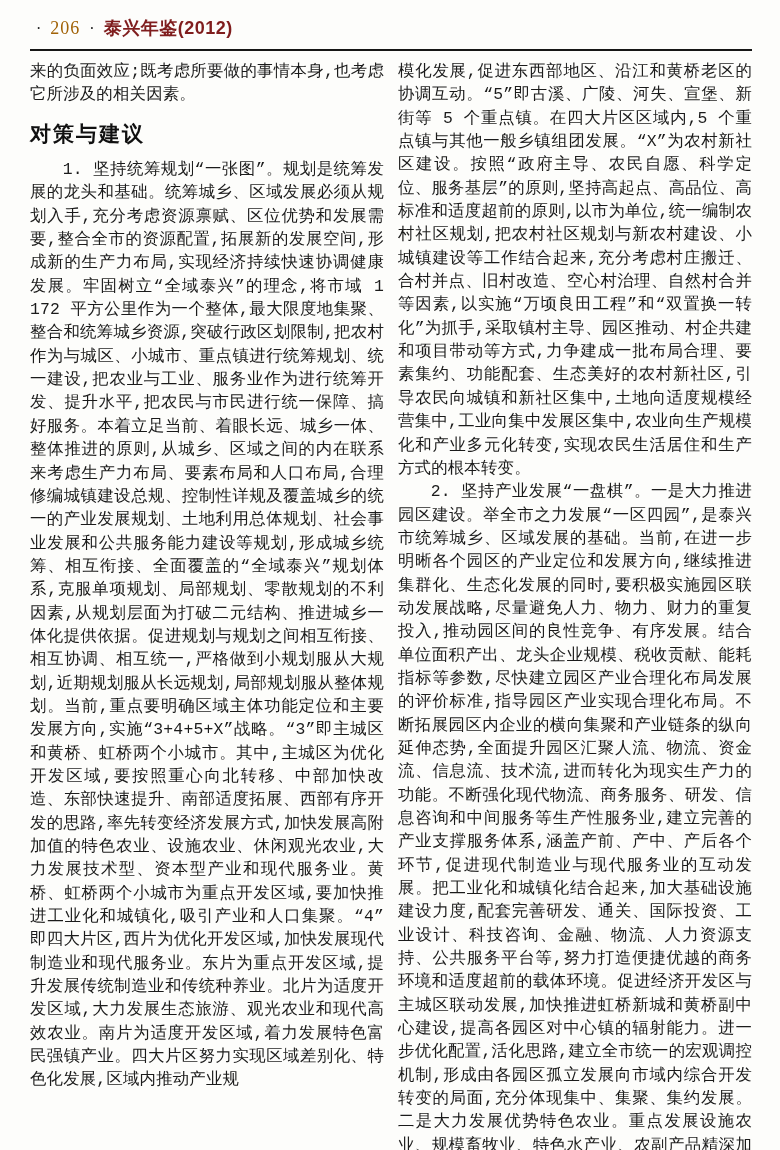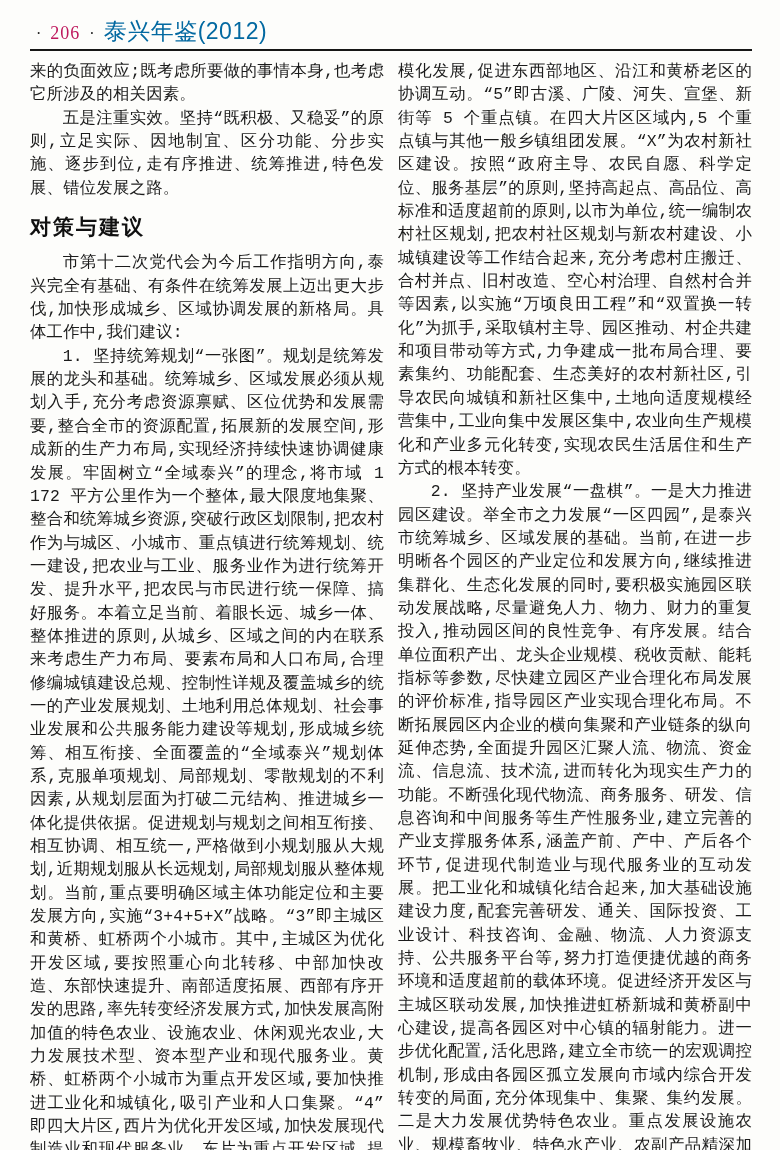--- a/index.html
+++ b/index.html
@@ -28,27 +28,27 @@
     font-size: 17px;
   }
   .hdr-dot {
     font-size: 16px;
     line-height: 1;
     color: #222;
   }
   .page-number {
     font-size: 18px;
     letter-spacing: 1px;
-    color: #be185d;
+    color: #a16207;
   }
   .book-title {
     font-family: "Liberation Sans", "DejaVu Sans", sans-serif;
-    font-weight: 400;
-    font-size: 23px;
-    color: #0369a1;
+    font-weight: 700;
+    font-size: 18px;
+    color: #7f1d1d;
     letter-spacing: 0.5px;
   }
   .header-rule {
     border: none;
     border-top: 2.5px solid #161616;
     margin: 5px 0 0 0;
   }
   
   .columns {
     display: flex;
@@ -87,23 +87,21 @@
     <span class="hdr-dot">·</span>
     <span class="book-title">泰兴年鉴(2012)</span>
   </header>
 
   <hr class="header-rule">
 
   <div class="columns">
 
     <div class="col">
       <p class="para">来的负面效应;既考虑所要做的事情本身,也考虑它所涉及的相关因素。</p>
-      <p class="para indent">五是注重实效。坚持“既积极、又稳妥”的原则,立足实际、因地制宜、区分功能、分步实施、逐步到位,走有序推进、统筹推进,特色发展、错位发展之路。</p>
       <h2 class="section-heading">对策与建议</h2>
-      <p class="para indent">市第十二次党代会为今后工作指明方向,泰兴完全有基础、有条件在统筹发展上迈出更大步伐,加快形成城乡、区域协调发展的新格局。具体工作中,我们建议:</p>
       <p class="para indent">1. 坚持统筹规划“一张图”。规划是统筹发展的龙头和基础。统筹城乡、区域发展必须从规划入手,充分考虑资源禀赋、区位优势和发展需要,整合全市的资源配置,拓展新的发展空间,形成新的生产力布局,实现经济持续快速协调健康发展。牢固树立“全域泰兴”的理念,将市域 1 172 平方公里作为一个整体,最大限度地集聚、整合和统筹城乡资源,突破行政区划限制,把农村作为与城区、小城市、重点镇进行统筹规划、统一建设,把农业与工业、服务业作为进行统筹开发、提升水平,把农民与市民进行统一保障、搞好服务。本着立足当前、着眼长远、城乡一体、整体推进的原则,从城乡、区域之间的内在联系来考虑生产力布局、要素布局和人口布局,合理修编城镇建设总规、控制性详规及覆盖城乡的统一的产业发展规划、土地利用总体规划、社会事业发展和公共服务能力建设等规划,形成城乡统筹、相互衔接、全面覆盖的“全域泰兴”规划体系,克服单项规划、局部规划、零散规划的不利因素,从规划层面为打破二元结构、推进城乡一体化提供依据。促进规划与规划之间相互衔接、相互协调、相互统一,严格做到小规划服从大规划,近期规划服从长远规划,局部规划服从整体规划。当前,重点要明确区域主体功能定位和主要发展方向,实施“3+4+5+X”战略。“3”即主城区和黄桥、虹桥两个小城市。其中,主城区为优化开发区域,要按照重心向北转移、中部加快改造、东部快速提升、南部适度拓展、西部有序开发的思路,率先转变经济发展方式,加快发展高附加值的特色农业、设施农业、休闲观光农业,大力发展技术型、资本型产业和现代服务业。黄桥、虹桥两个小城市为重点开发区域,要加快推进工业化和城镇化,吸引产业和人口集聚。“4”即四大片区,西片为优化开发区域,加快发展现代制造业和现代服务业。东片为重点开发区域,提升发展传统制造业和传统种养业。北片为适度开发区域,大力发展生态旅游、观光农业和现代高效农业。南片为适度开发区域,着力发展特色富民强镇产业。四大片区努力实现区域差别化、特色化发展,区域内推动产业规</p>
     </div>
 
     <div class="col">
       <p class="para">模化发展,促进东西部地区、沿江和黄桥老区的协调互动。“5”即古溪、广陵、河失、宣堡、新街等 5 个重点镇。在四大片区区域内,5 个重点镇与其他一般乡镇组团发展。“X”为农村新社区建设。按照“政府主导、农民自愿、科学定位、服务基层”的原则,坚持高起点、高品位、高标准和适度超前的原则,以市为单位,统一编制农村社区规划,把农村社区规划与新农村建设、小城镇建设等工作结合起来,充分考虑村庄搬迁、合村并点、旧村改造、空心村治理、自然村合并等因素,以实施“万顷良田工程”和“双置换一转化”为抓手,采取镇村主导、园区推动、村企共建和项目带动等方式,力争建成一批布局合理、要素集约、功能配套、生态美好的农村新社区,引导农民向城镇和新社区集中,土地向适度规模经营集中,工业向集中发展区集中,农业向生产规模化和产业多元化转变,实现农民生活居住和生产方式的根本转变。</p>
       <p class="para indent">2. 坚持产业发展“一盘棋”。一是大力推进园区建设。举全市之力发展“一区四园”,是泰兴市统筹城乡、区域发展的基础。当前,在进一步明晰各个园区的产业定位和发展方向,继续推进集群化、生态化发展的同时,要积极实施园区联动发展战略,尽量避免人力、物力、财力的重复投入,推动园区间的良性竞争、有序发展。结合单位面积产出、龙头企业规模、税收贡献、能耗指标等参数,尽快建立园区产业合理化布局发展的评价标准,指导园区产业实现合理化布局。不断拓展园区内企业的横向集聚和产业链条的纵向延伸态势,全面提升园区汇聚人流、物流、资金流、信息流、技术流,进而转化为现实生产力的功能。不断强化现代物流、商务服务、研发、信息咨询和中间服务等生产性服务业,建立完善的产业支撑服务体系,涵盖产前、产中、产后各个环节,促进现代制造业与现代服务业的互动发展。把工业化和城镇化结合起来,加大基础设施建设力度,配套完善研发、通关、国际投资、工业设计、科技咨询、金融、物流、人力资源支持、公共服务平台等,努力打造便捷优越的商务环境和适度超前的载体环境。促进经济开发区与主城区联动发展,加快推进虹桥新城和黄桥副中心建设,提高各园区对中心镇的辐射能力。进一步优化配置,活化思路,建立全市统一的宏观调控机制,形成由各园区孤立发展向市域内综合开发转变的局面,充分体现集中、集聚、集约发展。二是大力发展优势特色农业。重点发展设施农业、规模畜牧业、特色水产业、农副产品精深加工业和休闲观光旅游业,推进农业开发与生态保障及休闲旅游相结合,走产业化、特色化、标准化、规模化的发展道路,推动农业劳动生产率和农业综合效益的提高。加强引导和扶持,尽快形成一镇(乡)一业、一村一品的产业格局和完备的现代农业产业体系。积极探索发展城乡互助型农业,把</p>
     </div>
 
   </div>
 </div>

